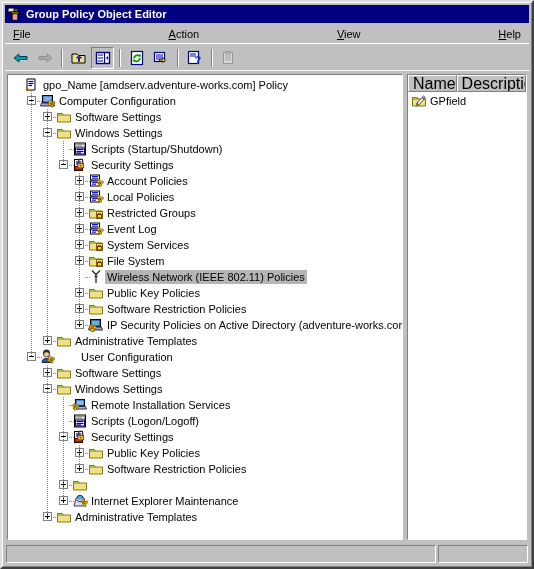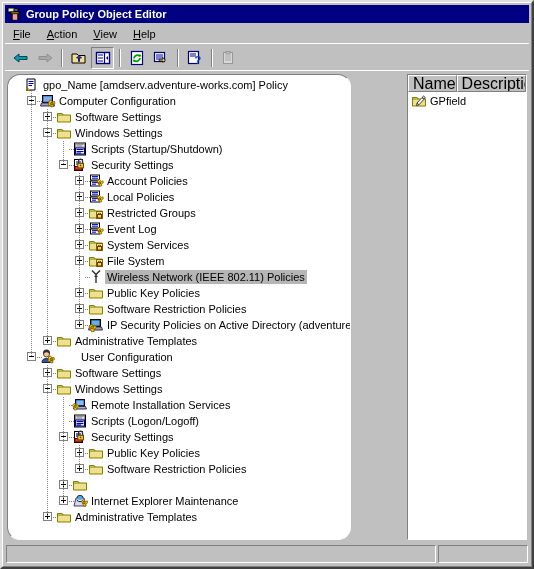--- a/index.html
+++ b/index.html
@@ -61,20 +61,21 @@
   
   .menubar {
     position: absolute;
     left: 2px; top: 21px; right: 2px;
     height: 20px;
     background: #c0c0c0;
     display: flex;
     align-items: center;
     border-bottom: 1px solid #808080;
     box-sizing: border-box;
+    justify-content: space-between;
   }
   .menubar::after{
     content:"";
     position:absolute; left:0; right:0; bottom:-1px;
     height:1px; background:#ffffff;
   }
   .menu-item {
     padding: 2px 8px;
     font-size: 11px;
     color: #000000;
@@ -127,29 +128,28 @@
   
   .pane-area {
     position: absolute;
     left: 2px; top: 69px;
     right: 2px; bottom: 24px;
     background: #c0c0c0;
   }
   .tree-pane {
     position: absolute;
     left: 2px; top: 2px;
-    width: 344px; bottom: 2px;
+    width: 396px; bottom: 2px;
     background: #ffffff;
     border-top: 1px solid #808080;
     border-left: 1px solid #808080;
     border-right: 1px solid #ffffff;
     border-bottom: 1px solid #ffffff;
     box-sizing: border-box;
     overflow: hidden;
-    border-radius: 13px;
   }
   .splitter {
     position: absolute;
     left: 398px; top: 2px;
     width: 4px; bottom: 2px;
     background: #c0c0c0;
   }
   .list-pane {
     position: absolute;
     left: 402px; top: 2px;

